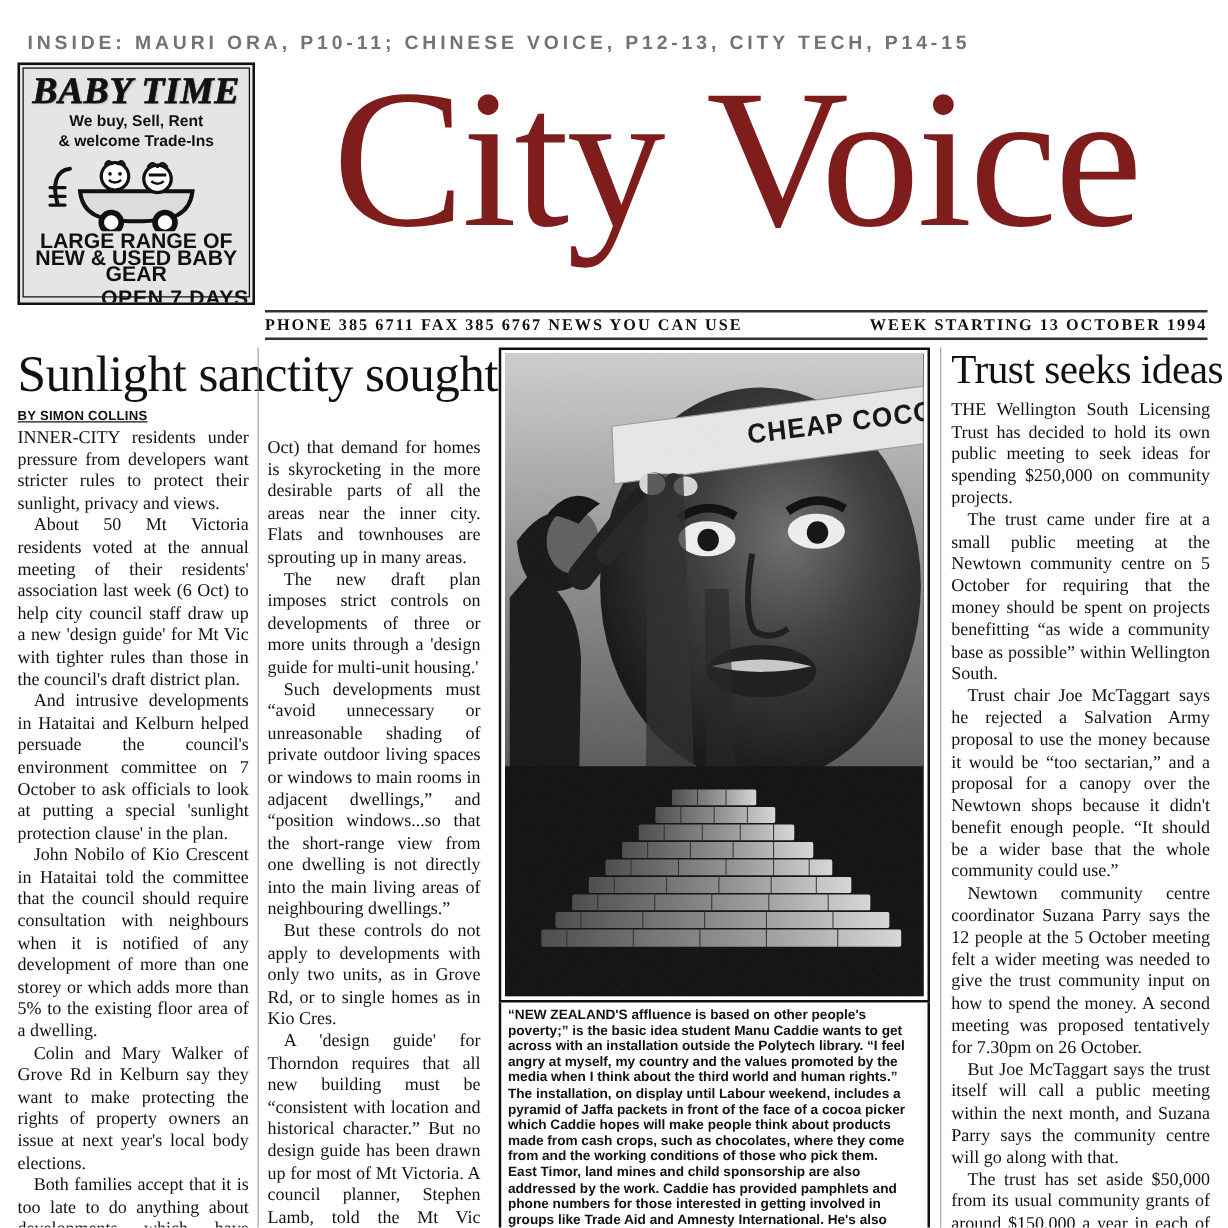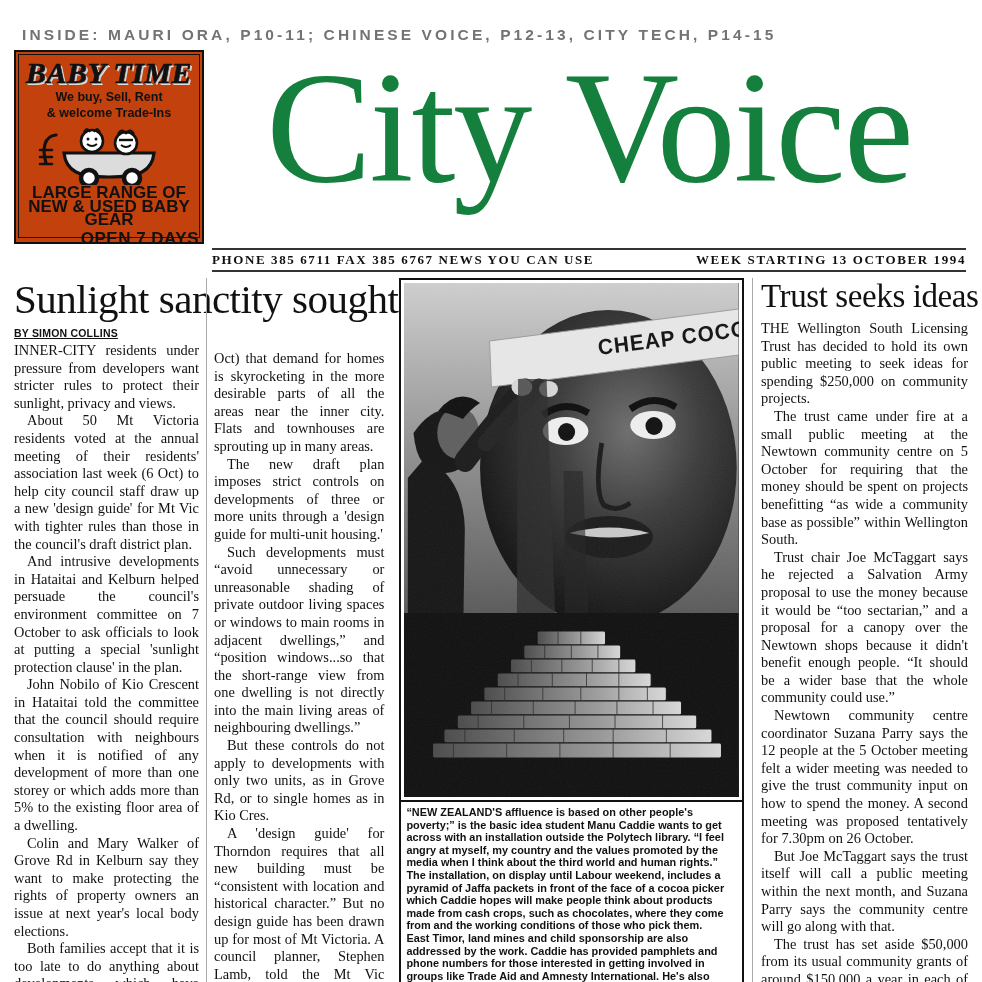--- a/index.html
+++ b/index.html
@@ -23,21 +23,21 @@
     white-space:nowrap;
   }
 
   
   .masthead-row{position:relative;height:196px;}
 
   
   .baby-ad{
     position:absolute;left:0;top:0;width:190px;height:194px;
     border:2px solid #111;
-    background:#c2410c;
+    background:#e5e5e5;
     box-sizing:border-box;
     text-align:center;
     font-family:"Liberation Sans", sans-serif;
     overflow:hidden;
   }
   .baby-ad-inner{border:1px solid #111;margin:2px;height:calc(100% - 6px);position:relative;box-sizing:border-box;}
   .baby-title{
     font-family:"Liberation Serif", serif;
     font-weight:bold;font-size:30px;line-height:30px;
     letter-spacing:0.5px;
@@ -71,21 +71,21 @@
   }
 
   
   .logo{
     position:absolute;left:196px;right:0;top:-6px;
     text-align:center;
   }
   .logo-text{
     font-family:"Liberation Serif", serif;
     font-size:158px;line-height:168px;
-    color:#15803d;
+    color:#7f1d1d;
     font-weight:normal;
     letter-spacing:-2px;
     white-space:nowrap;
   }
 
   
   .tagline-wrap{position:relative;margin-top:2px;}
   .rule-top{border-top:2px solid #333;margin:0 2px 0 198px;}
   .rule-bottom{border-top:2px solid #333;margin:0 2px 0 198px;}
   .tagline{

